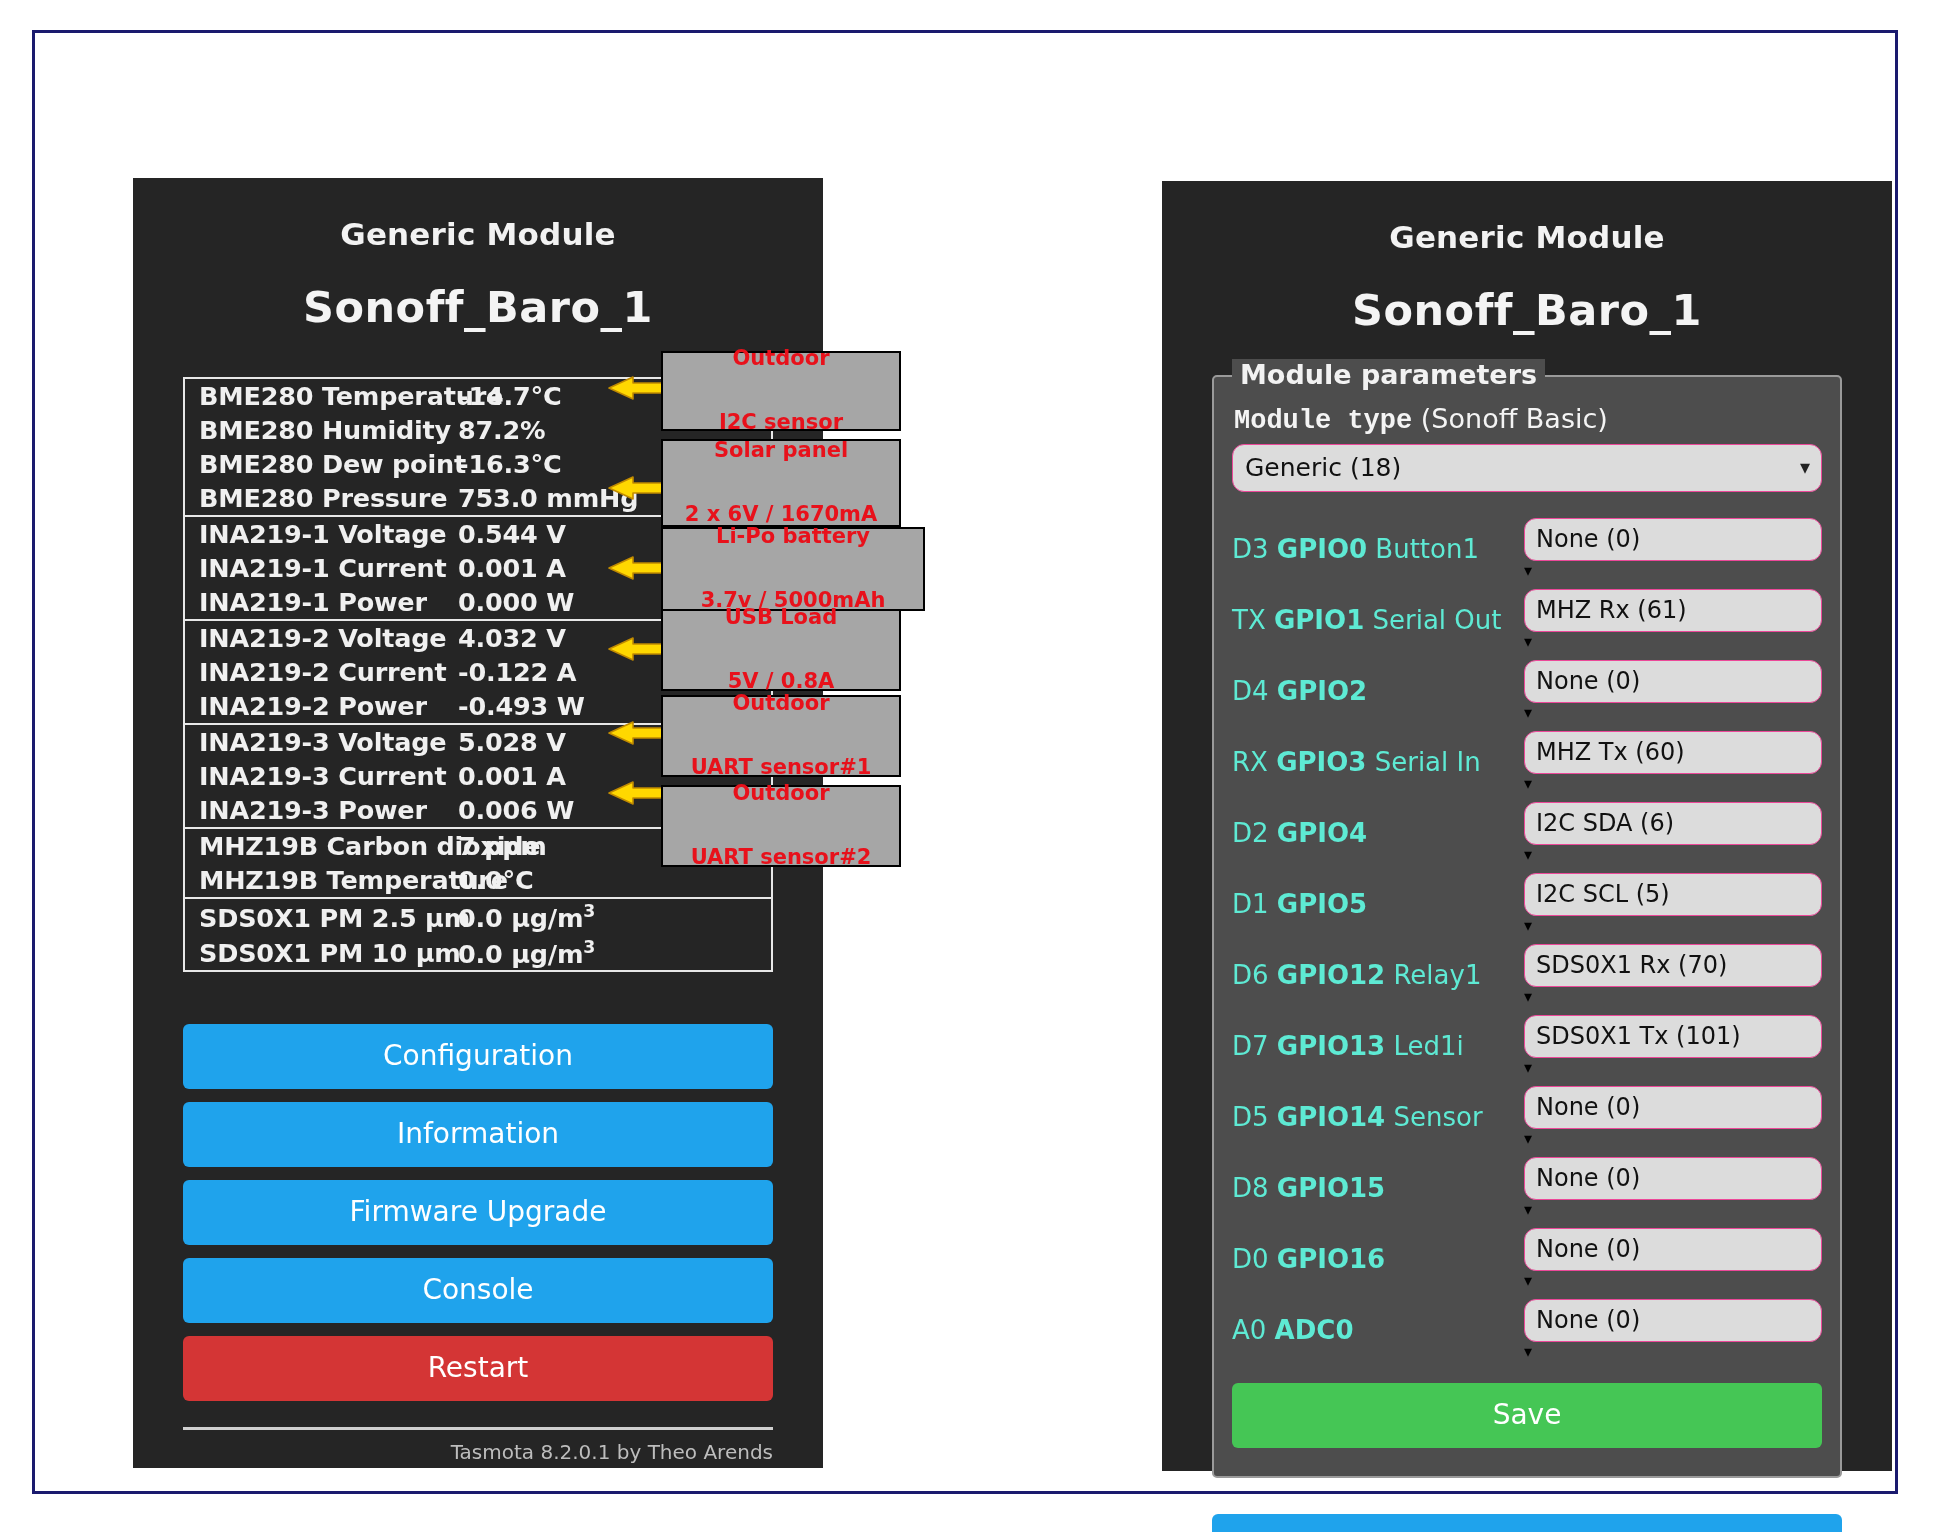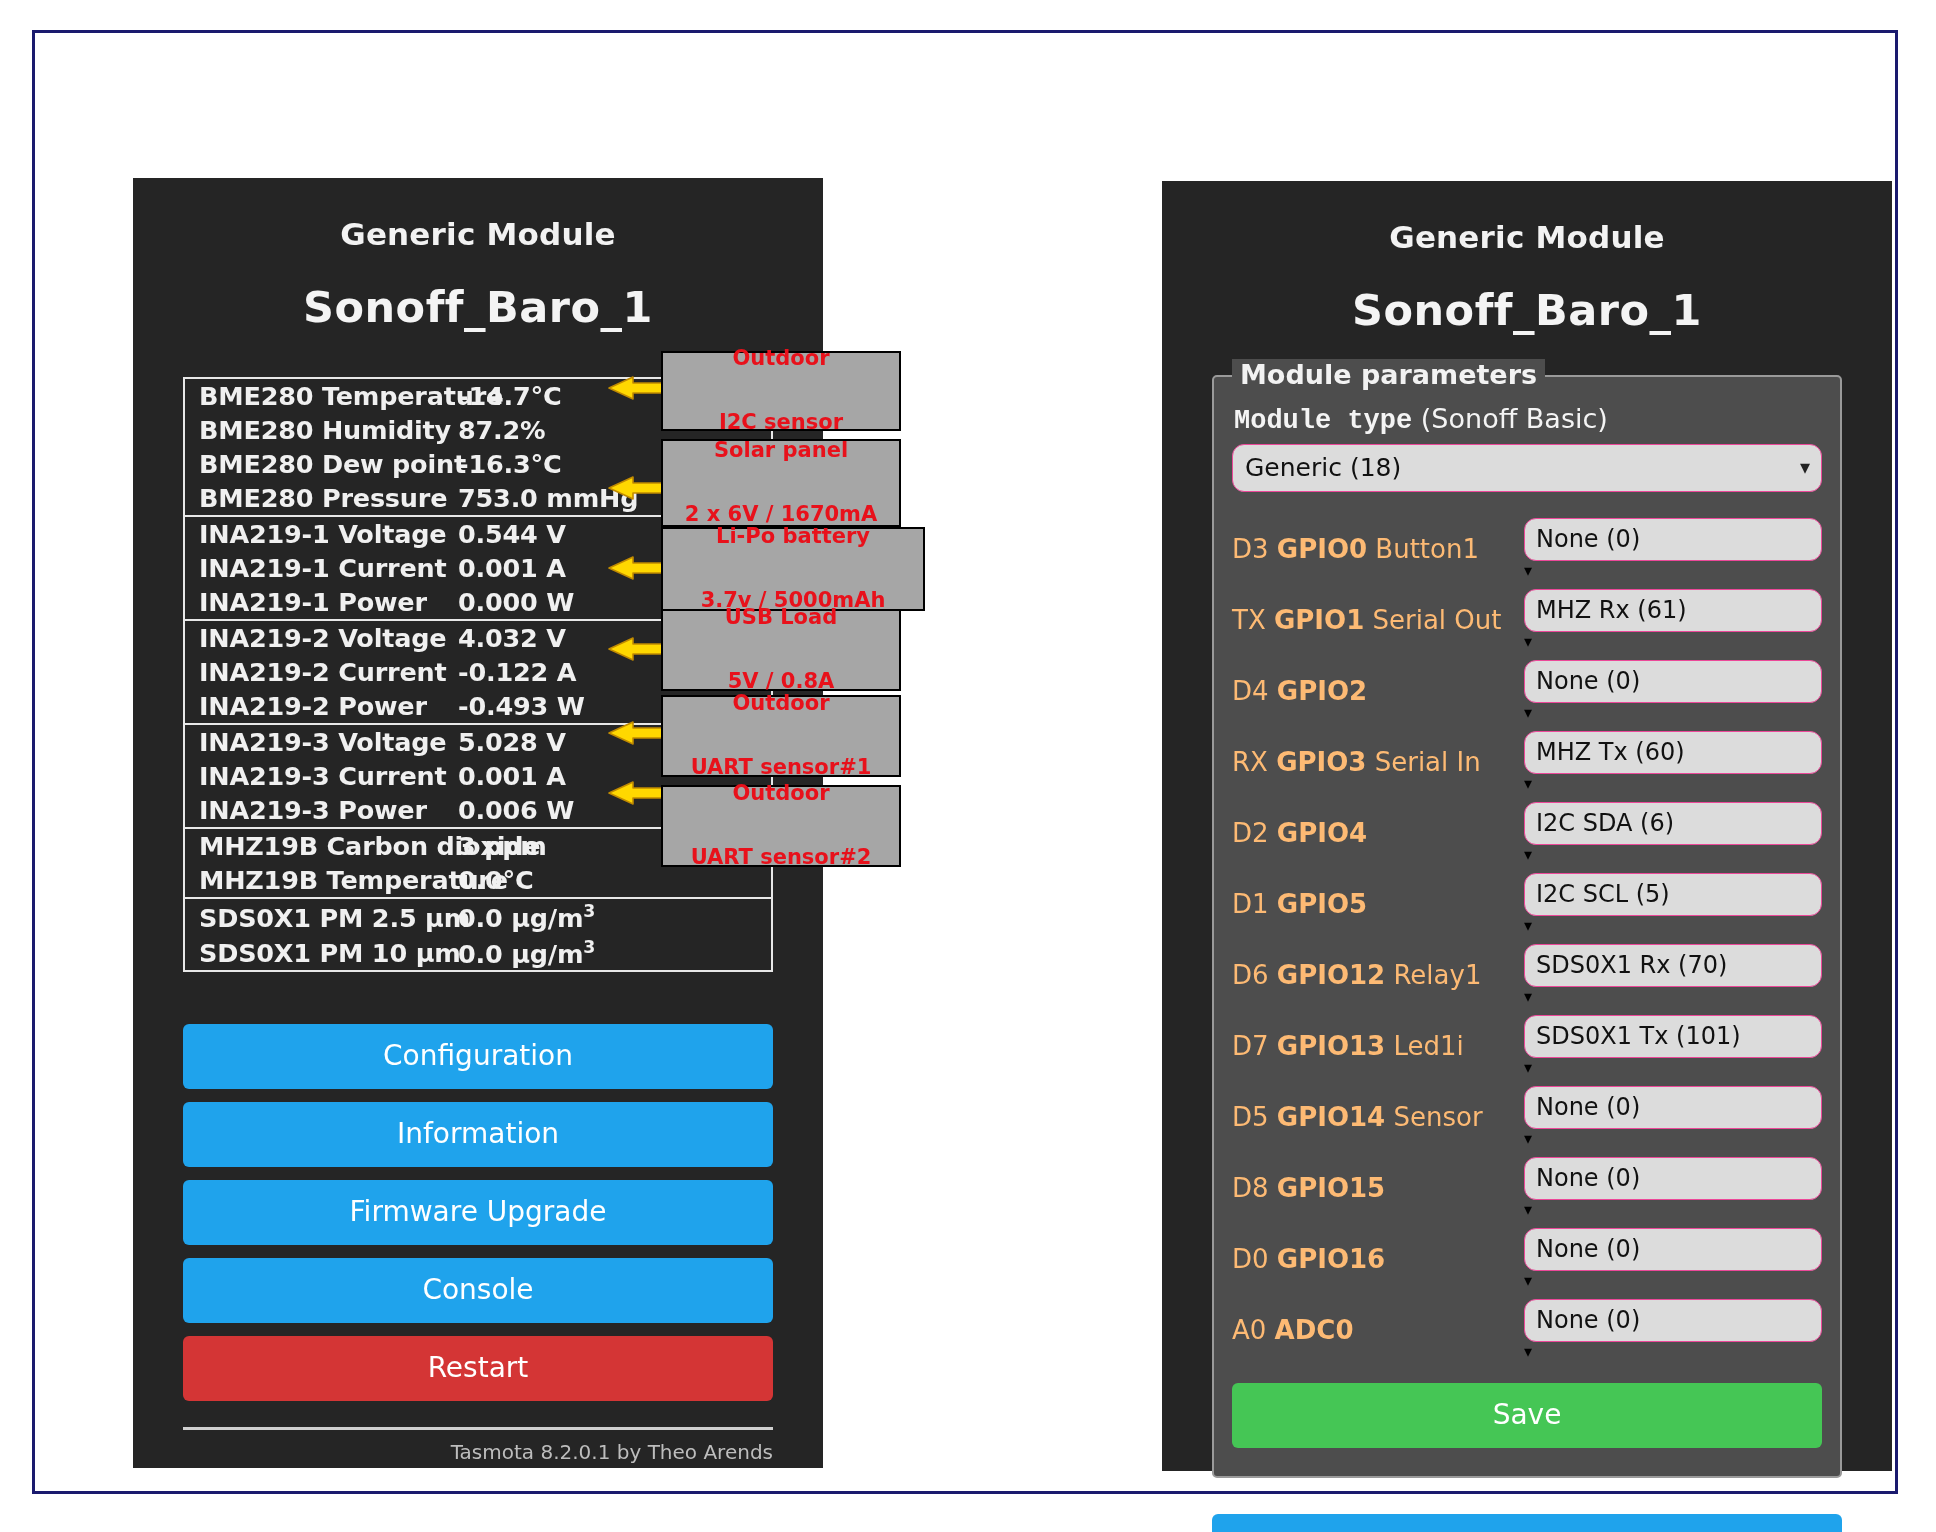--- a/index.html
+++ b/index.html
@@ -168,21 +168,21 @@
     line-height:1;
   }
 
   .gpio-list{margin-top:26px;}
   .gpio-row{
     display:flex;align-items:center;
     margin-bottom:9px;
   }
   .gpio-label{
     flex:0 0 292px;
-    color:#fdba74;
+    color:#5eead4;
     font-size:26px;
     white-space:nowrap;
   }
   .gpio-label .pin{font-weight:normal;}
   .gpio-label .gp{font-weight:bold;}
   .gpio-label .fn{font-weight:normal;}
   .gpio-sel{flex:1 1 auto;position:relative;}
   .gpio-sel select.ctl{font-size:24px;padding:6px 32px 7px 11px;}
 
   .save-wrap{margin-top:22px;}
@@ -254,21 +254,21 @@
               <span class="sensor-val">0.001 A</span>
             </div>
             <div class="sensor-row">
               <span class="sensor-name">INA219-3 Power</span>
               <span class="sensor-val">0.006 W</span>
             </div>
           </div>
           <div class="sensor-group">
             <div class="sensor-row">
               <span class="sensor-name">MHZ19B Carbon dioxide</span>
-              <span class="sensor-val">3 ppm</span>
+              <span class="sensor-val">7 ppm</span>
             </div>
             <div class="sensor-row">
               <span class="sensor-name">MHZ19B Temperature</span>
               <span class="sensor-val">0.0°C</span>
             </div>
           </div>
           <div class="sensor-group last">
             <div class="sensor-row">
               <span class="sensor-name">SDS0X1 PM 2.5 µm</span>
               <span class="sensor-val">0.0 µg/m<sup>3</sup></span>

